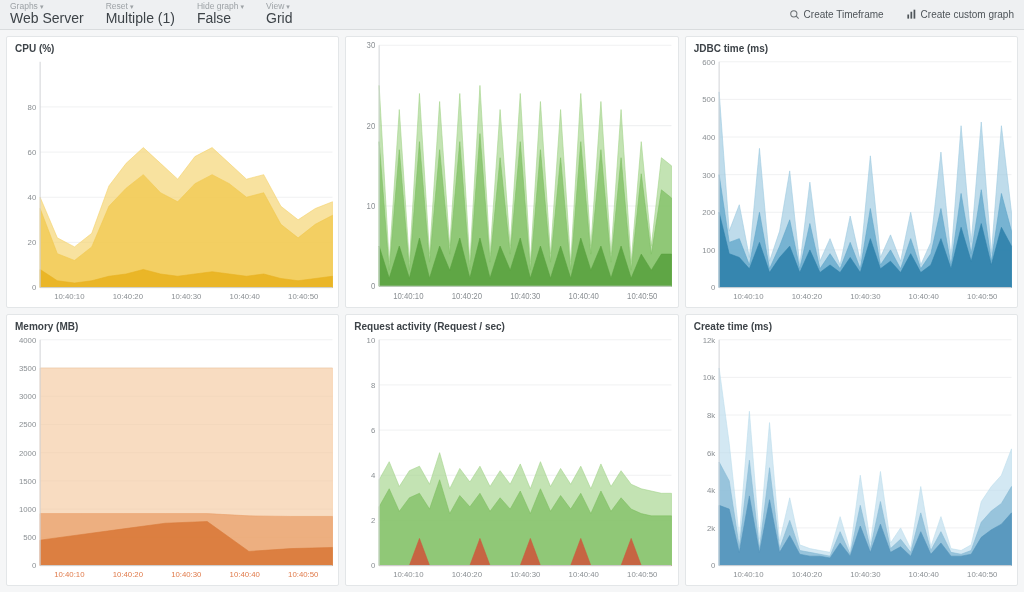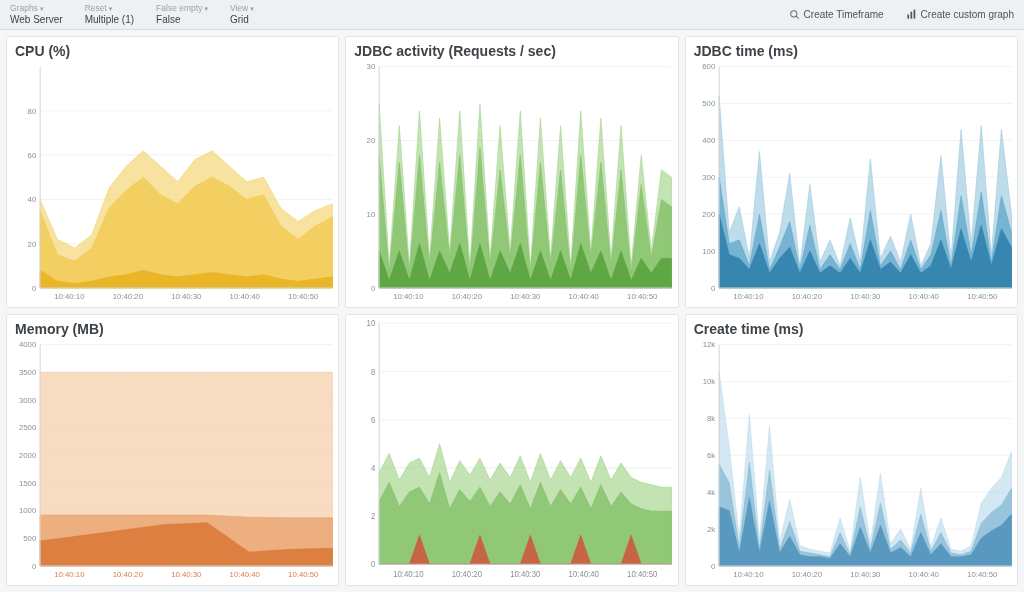--- a/index.html
+++ b/index.html
@@ -1,28 +1,28 @@
 <!DOCTYPE html>
 <html><head>
 <meta charset="utf-8">
 <style>
   html,body{margin:0;padding:0;font-family:'Segoe UI','Helvetica Neue',Arial,sans-serif;background:#f5f6f7;color:#333;font-size:12px;}
   *{box-sizing:border-box;}
   .topbar{height:30px;background:#eef0f2;border-bottom:1px solid #d9dcde;display:flex;align-items:center;padding:0 10px;gap:22px;font-size:10px;color:#6a6f73;}
   .topbar .filter{display:flex;flex-direction:column;line-height:1.1;cursor:pointer;}
   .topbar .filter .lbl{font-size:8.5px;color:#9da2a6;display:flex;align-items:center;gap:2px;}
-  .topbar .filter .val{font-size:10px;color:#3d4348;font-weight:500;}
+  .topbar .filter .val{font-size:14px;color:#3d4348;font-weight:500;}
   .topbar .caret{font-size:7px;}
   .topbar-spacer{flex:1;}
   .topbar-action{display:flex;align-items:center;gap:4px;color:#4e5459;font-size:10px;cursor:pointer;}
   .topbar-action.strong{font-weight:400;}
   .topbar-action svg{width:11px;height:11px;}
   .grid{display:grid;grid-template-columns:repeat(3,1fr);grid-template-rows:repeat(2,1fr);gap:6px;padding:6px;height:calc(100% - 30px);}
   .card{background:#fff;border:1px solid #e3e6e8;border-radius:2px;display:flex;flex-direction:column;overflow:hidden;}
-  .card-title{font-size:14px;font-weight:700;color:#3d4348;padding:6px 8px 0 8px;}
+  .card-title{font-size:10px;font-weight:700;color:#3d4348;padding:6px 8px 0 8px;}
   .chart-wrap{flex:1;position:relative;padding:4px 4px 18px 34px;}
   .chart-wrap svg{position:absolute;inset:0;width:100%;height:100%;}
   .ytick text,.xtick text{font-size:8px;fill:#8a8f93;}
   .grid-line{stroke:#f0f1f2;stroke-width:1;}
   .axis-line{stroke:#d0d3d6;stroke-width:1;}
   html,body{height:100%;}
 </style>
 </head>
 <body>
 
@@ -37,21 +37,21 @@
   </div>
   <div class="filter">
     <span class="lbl">
         <span>Reset</span>
         <span class="caret">▾</span>
       </span>
     <span class="val">Multiple (1)</span>
   </div>
   <div class="filter">
     <span class="lbl">
-        <span>False empty</span>
+        <span>Hide graph</span>
         <span class="caret">▾</span>
       </span>
     <span class="val">False</span>
   </div>
   <div class="filter">
     <span class="lbl">
         <span>View</span>
         <span class="caret">▾</span>
       </span>
     <span class="val">Grid</span>
@@ -107,21 +107,20 @@
           <line x1="34" x2="34" y1="8" y2="240" class="axis-line"></line>
           <text x="64" y="252" text-anchor="middle" font-size="8" fill="#8a8f93">10:40:10</text>
           <text x="124" y="252" text-anchor="middle" font-size="8" fill="#8a8f93">10:40:20</text>
           <text x="184" y="252" text-anchor="middle" font-size="8" fill="#8a8f93">10:40:30</text>
           <text x="244" y="252" text-anchor="middle" font-size="8" fill="#8a8f93">10:40:40</text>
           <text x="304" y="252" text-anchor="middle" font-size="8" fill="#8a8f93">10:40:50</text>
         </svg>
       </div>
     </div>
     <div class="card">
-      <div class="card-title">JDBC activity (Requests / sec)</div>
       <div class="chart-wrap">
         <svg viewBox="0 0 340 260" preserveAspectRatio="none">
           <line x1="34" x2="334" y1="240" y2="240" class="grid-line"></line>
           <g class="ytick">
             <text x="30" y="243" text-anchor="end" font-size="8" fill="#8a8f93">0</text>
           </g>
           <line x1="34" x2="334" y1="162.66666666666669" y2="162.66666666666669" class="grid-line"></line>
           <g class="ytick">
             <text x="30" y="165.66666666666669" text-anchor="end" font-size="8" fill="#8a8f93">10</text>
           </g>
@@ -238,20 +237,21 @@
           <line x1="34" x2="34" y1="8" y2="240" class="axis-line"></line>
           <text x="64" y="252" text-anchor="middle" font-size="8" fill="#e07a4a">10:40:10</text>
           <text x="124" y="252" text-anchor="middle" font-size="8" fill="#e07a4a">10:40:20</text>
           <text x="184" y="252" text-anchor="middle" font-size="8" fill="#e07a4a">10:40:30</text>
           <text x="244" y="252" text-anchor="middle" font-size="8" fill="#e07a4a">10:40:40</text>
           <text x="304" y="252" text-anchor="middle" font-size="8" fill="#e07a4a">10:40:50</text>
         </svg>
       </div>
     </div>
     <div class="card">
+      <div class="card-title">Request activity (Request / sec)</div>
       <div class="chart-wrap">
         <svg viewBox="0 0 340 260" preserveAspectRatio="none">
           <line x1="34" x2="334" y1="240" y2="240" class="grid-line"></line>
           <g class="ytick">
             <text x="30" y="243" text-anchor="end" font-size="8" fill="#8a8f93">0</text>
           </g>
           <line x1="34" x2="334" y1="193.6" y2="193.6" class="grid-line"></line>
           <g class="ytick">
             <text x="30" y="196.6" text-anchor="end" font-size="8" fill="#8a8f93">2</text>
           </g>

